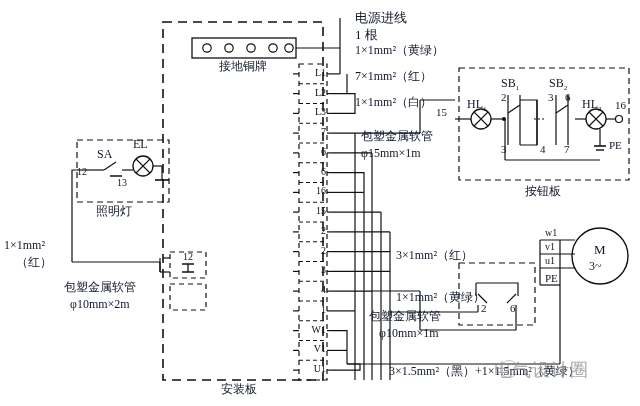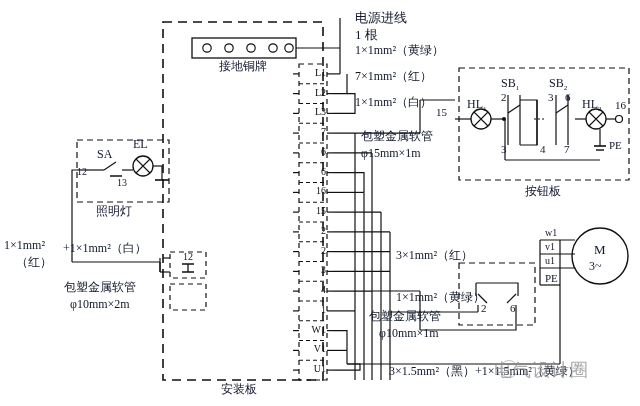--- a/index.html
+++ b/index.html
@@ -276,21 +276,20 @@
 
   <div class="lbl f12" style="left:396px;top:249px;">3×1mm²（红）</div>
   <div class="lbl f12" style="left:396px;top:291px;">1×1mm²（黄绿）</div>
   <div class="lbl f12" style="left:369px;top:310px;">包塑金属软管</div>
   <div class="lbl f12" style="left:379px;top:327px;">φ10mm×1m</div>
 
   <div class="lbl f12" style="left:345px;top:365px;margin-left:44px;">3×1.5mm²（黑）+1×1.5mm²（黄绿）</div>
 
   <div class="lbl f12" style="left:4px;top:239px;text-align:center;">1×1mm²</div>
   <div class="lbl f12" style="left:16px;top:256px;">（红）</div>
-  <div class="lbl f12" style="left:63px;top:242px;">+1×1mm²（白）</div>
   <div class="lbl f12" style="left:64px;top:281px;">包塑金属软管</div>
   <div class="lbl f12" style="left:70px;top:298px;">φ10mm×2m</div>
 
   <div class="lbl f12" style="left:219px;top:60px;">接地铜牌</div>
   <div class="lbl f12" style="left:221px;top:383px;">安装板</div>
 
   <div class="lbl f12" style="left:97px;top:148px;">SA</div>
   <div class="lbl f12" style="left:133px;top:138px;">EL</div>
   <div class="lbl f10" style="left:77px;top:167px;">12</div>
   <div class="lbl f10" style="left:117px;top:178px;">13</div>

